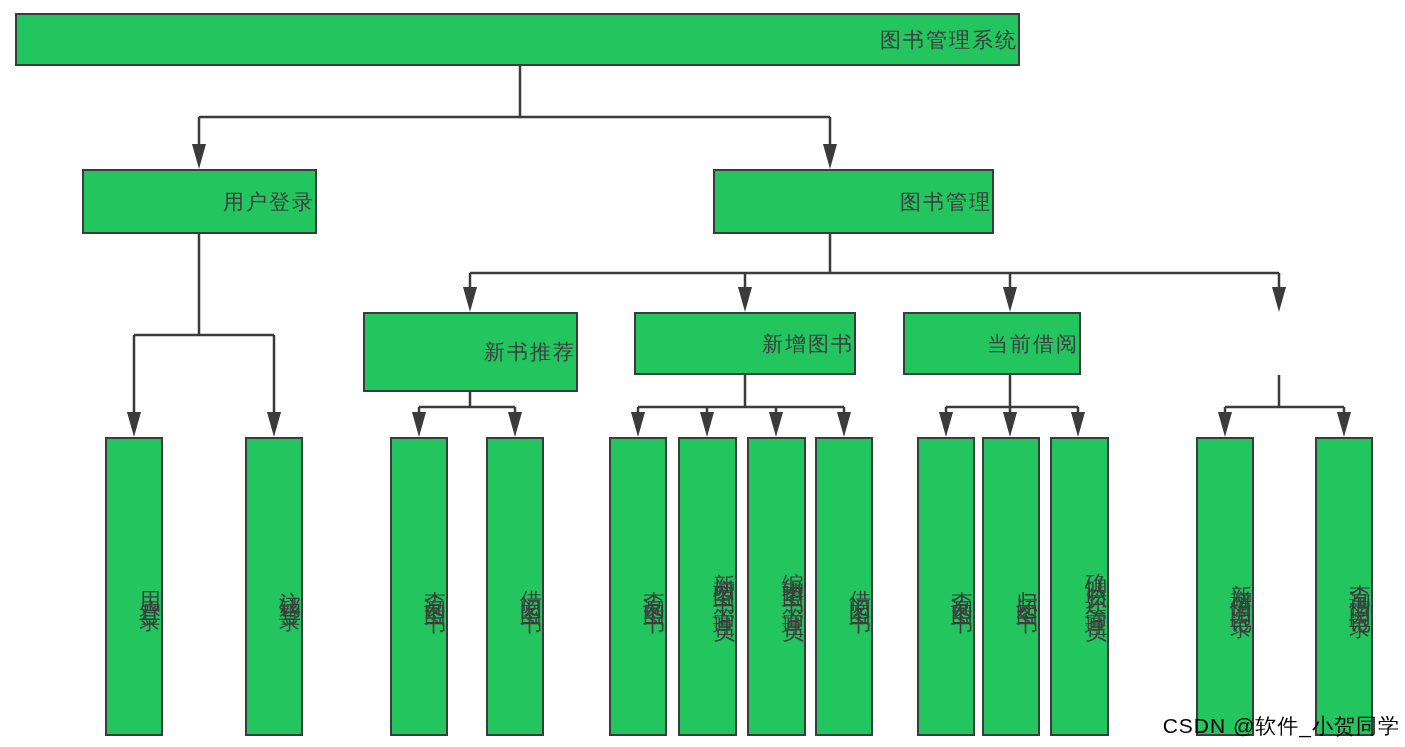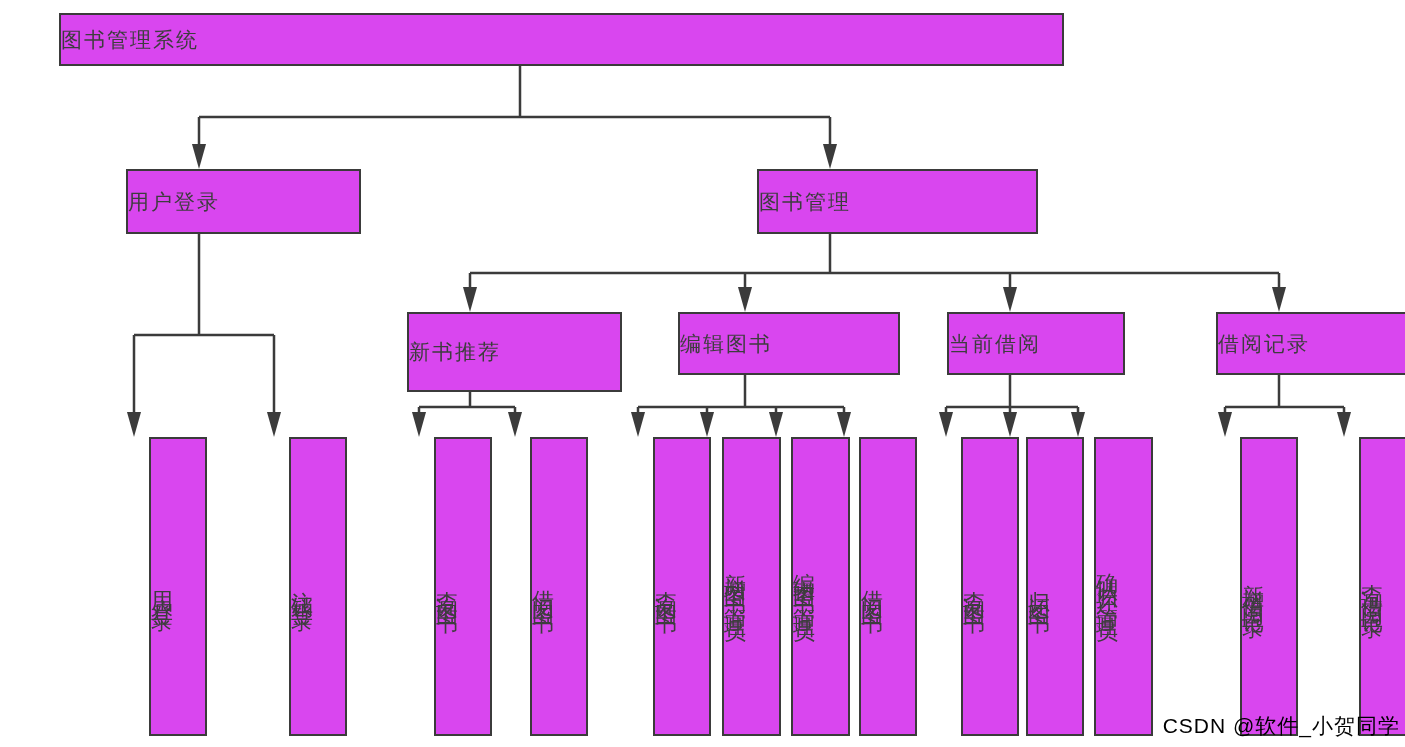--- a/index.html
+++ b/index.html
@@ -10,24 +10,23 @@
     font-family:"Liberation Sans","DejaVu Sans",sans-serif;
     overflow:hidden;
   }
   #wires{position:absolute;left:0;top:0;width:1405px;height:747px;}
   #wires path{stroke:#3b3b3b;stroke-width:2.5;fill:none;}
   #wires polygon{fill:#3b3b3b;stroke:none;}
   .node{
     position:absolute;
     box-sizing:border-box;
     border:2.5px solid #3b3b3b;
-    background:#d946ef;
-    display:flex;align-items:center;justify-content:flex-start;
+    background:#22c55e;
+    display:flex;align-items:center;justify-content:flex-end;
     color:#3d3d3d;
-    margin-left:44px;
   }
   .hnode span{
     font-size:21px;
     letter-spacing:2px;
     white-space:nowrap;
     color:#3d3d3d;
   }
   .leaf{top:437px;width:58px;height:299px;}
   .leaf span{
     writing-mode:vertical-rl;
@@ -103,27 +102,24 @@
     <span>用户登录</span>
   </div>
   <div class="node hnode" style="left:713px;top:169px;width:281px;height:65px">
     <span>图书管理</span>
   </div>
 
   <div class="node hnode" style="left:363px;top:312px;width:215px;height:80px">
     <span>新书推荐</span>
   </div>
   <div class="node hnode" style="left:634px;top:312px;width:222px;height:63px">
-    <span>编辑图书</span>
+    <span>新增图书</span>
   </div>
   <div class="node hnode" style="left:903px;top:312px;width:178px;height:63px">
     <span>当前借阅</span>
-  </div>
-  <div class="node hnode" style="left:1172px;top:312px;width:214px;height:63px">
-    <span>借阅记录</span>
   </div>
 
   <div class="node leaf" style="left:105px">
     <span>用户登录</span>
   </div>
   <div class="node leaf" style="left:245px">
     <span>注销登录</span>
   </div>
 
   <div class="node leaf" style="left:390px">

